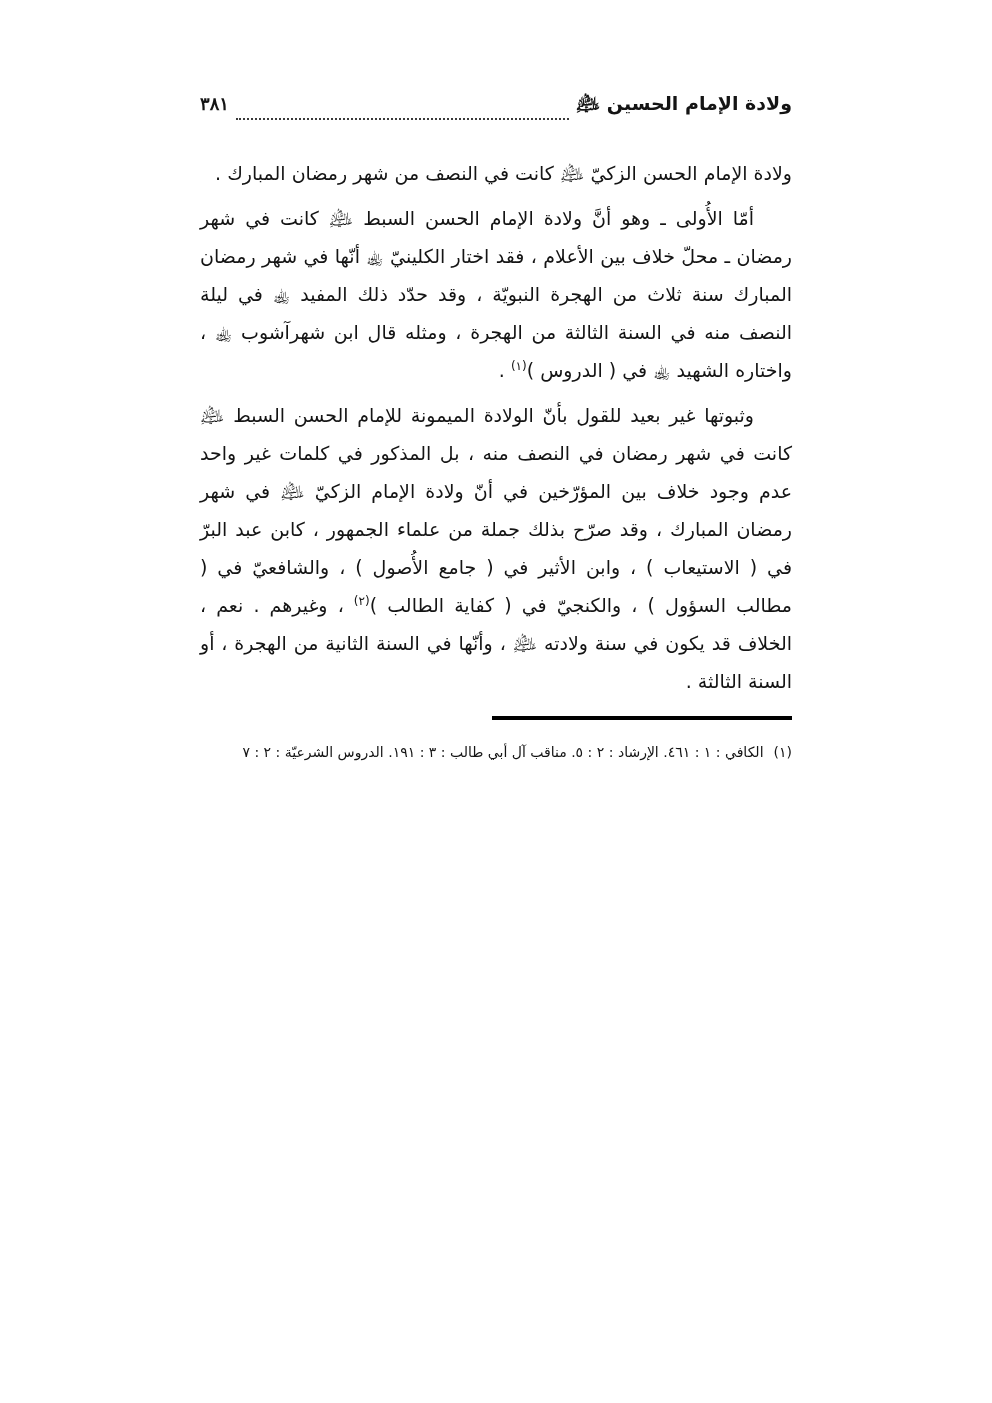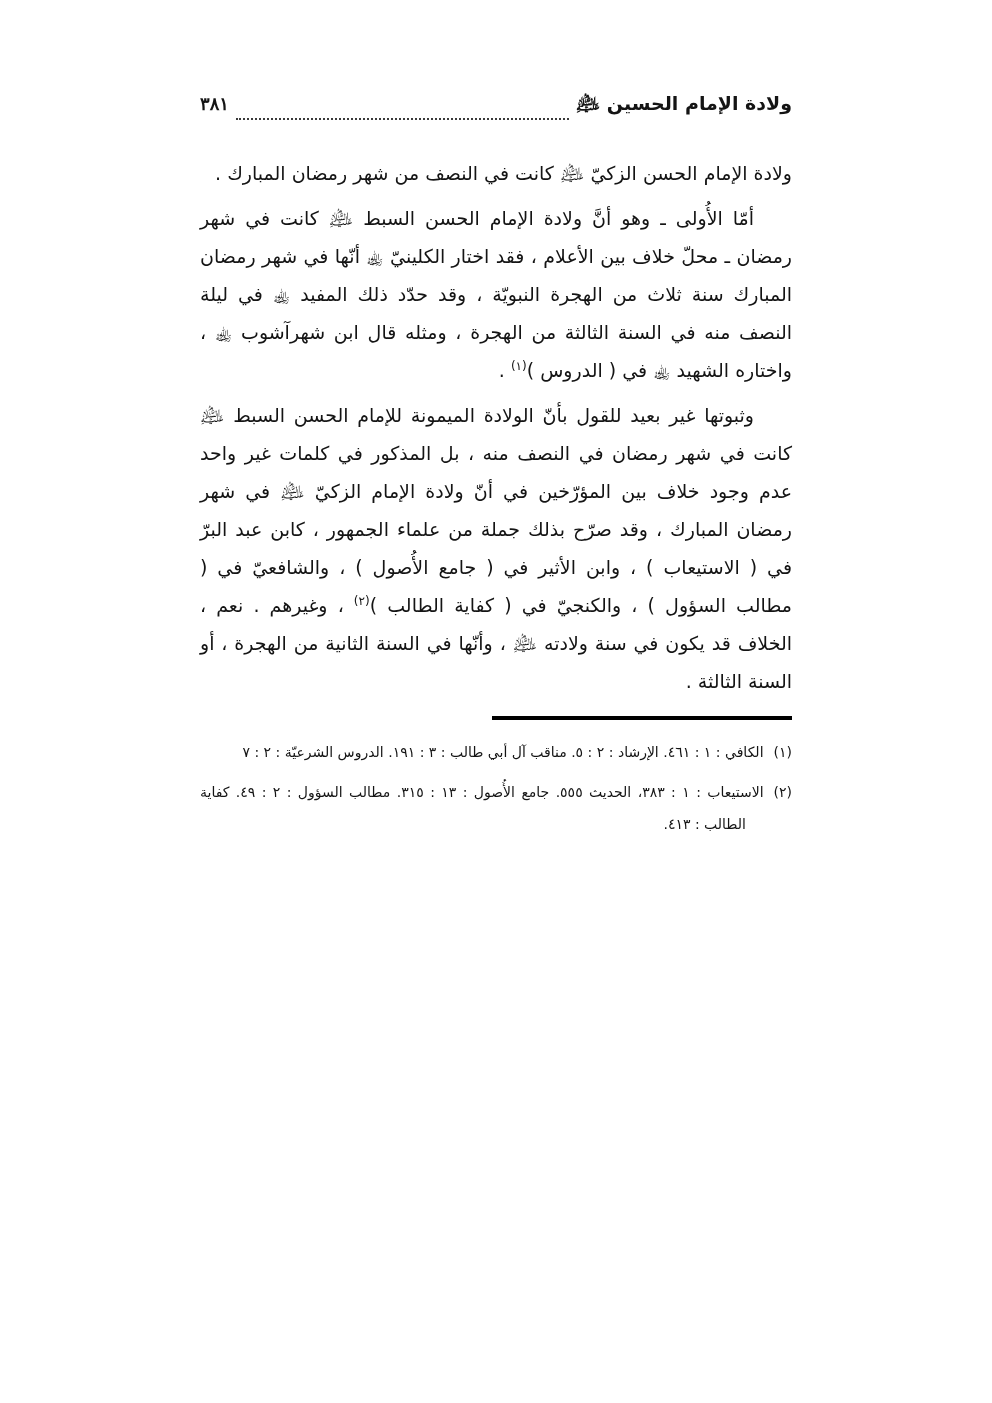--- a/index.html
+++ b/index.html
@@ -102,17 +102,16 @@
 
 
       <p class="para"><span>وثبوتها غير بعيد للقول بأنّ الولادة الميمونة للإمام الحسن السبط ﵇ كانت في شهر رمضان في النصف منه ، بل المذكور في كلمات غير واحد عدم وجود خلاف بين المؤرّخين في أنّ ولادة الإمام الزكيّ ﵇ في شهر رمضان المبارك ، وقد صرّح بذلك جملة من علماء الجمهور ، كابن عبد البرّ في ( الاستيعاب ) ، وابن الأثير في ( جامع الأُصول ) ، والشافعيّ في ( مطالب السؤول ) ، والكنجيّ في ( كفاية الطالب )</span><sup class="fn-ref">(٢)</sup><span> ، وغيرهم . نعم ، الخلاف قد يكون في سنة ولادته ﵇ ، وأنّها في السنة الثانية من الهجرة ، أو السنة الثالثة .</span></p>
 
     </main>
 
     <div class="footnote-rule"></div>
 
     <section class="footnotes">
       <div class="footnote"><span class="fn-num">(١)</span><span class="fn-text">الكافي : ١ : ٤٦١. الإرشاد : ٢ : ٥. مناقب آل أبي طالب : ٣ : ١٩١. الدروس الشرعيّة : ٢ : ٧</span></div>
-      <div class="footnote"><span class="fn-num">(٢)</span><span class="fn-text">الاستيعاب : ١ : ٣٨٣، الحديث ٥٥٥. جامع الأُصول : ١٣ : ٣١٥. مطالب السؤول : ٢ : ٤٩. كفاية الطالب : ٤١٣.</span></div>
     </section>
 
   </div>
 </div>
 
 </body></html>

